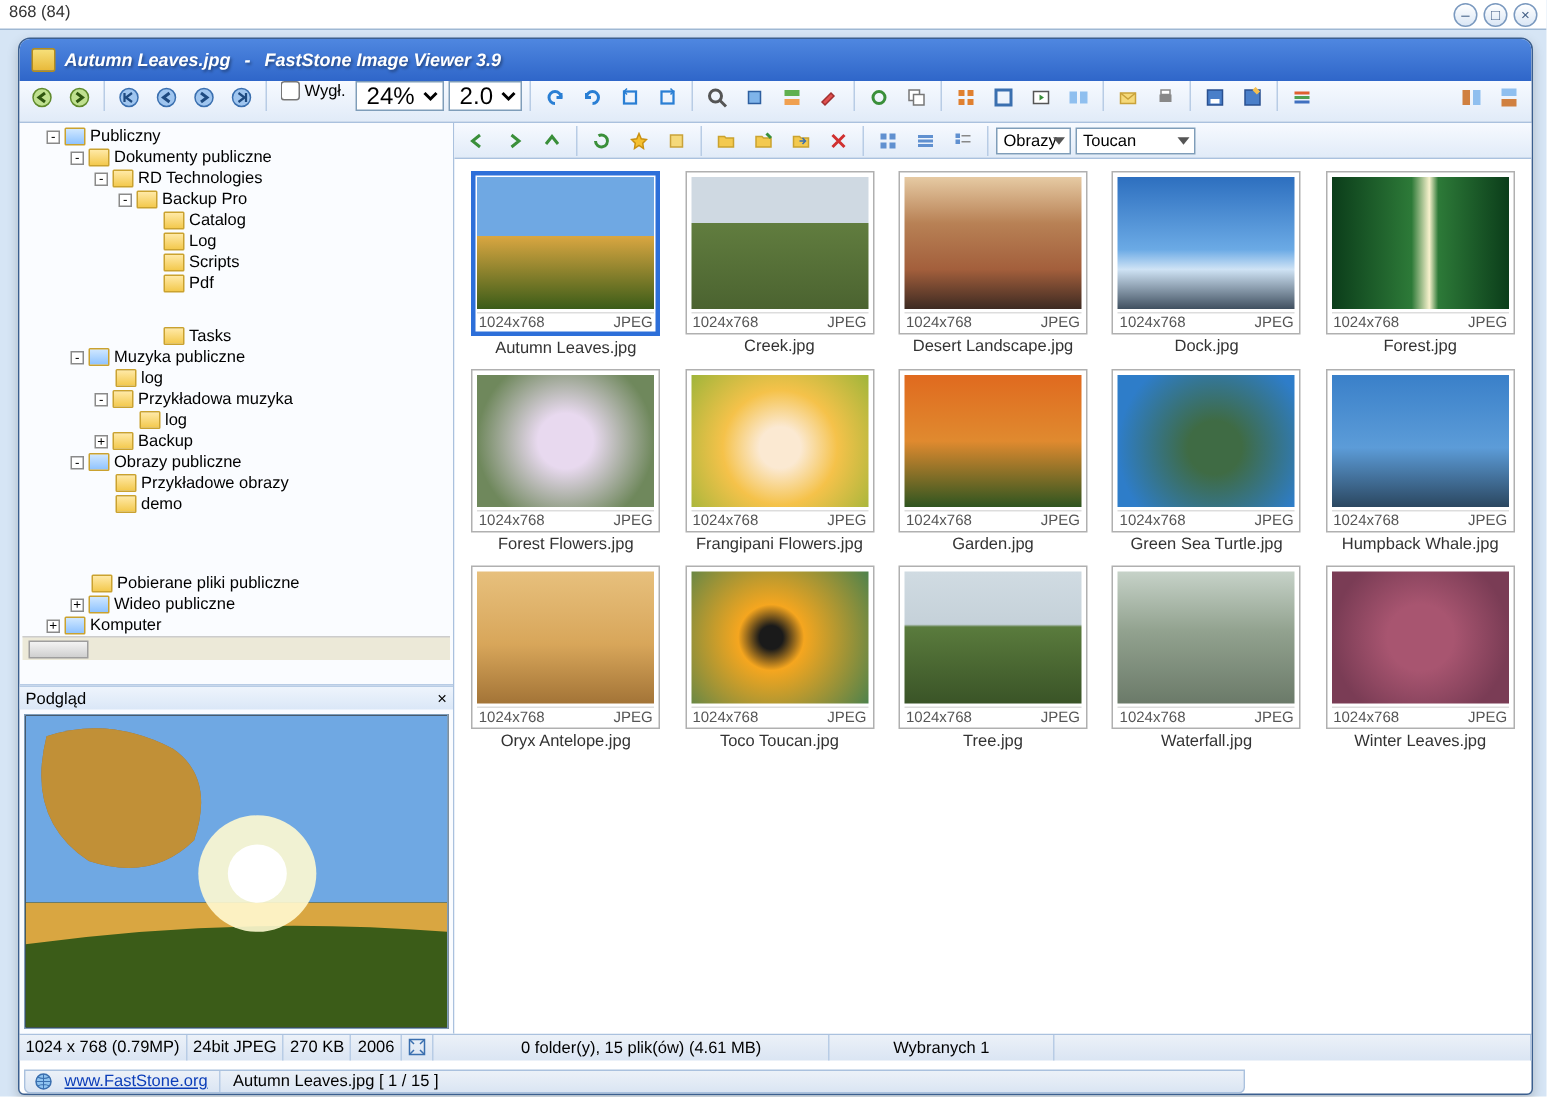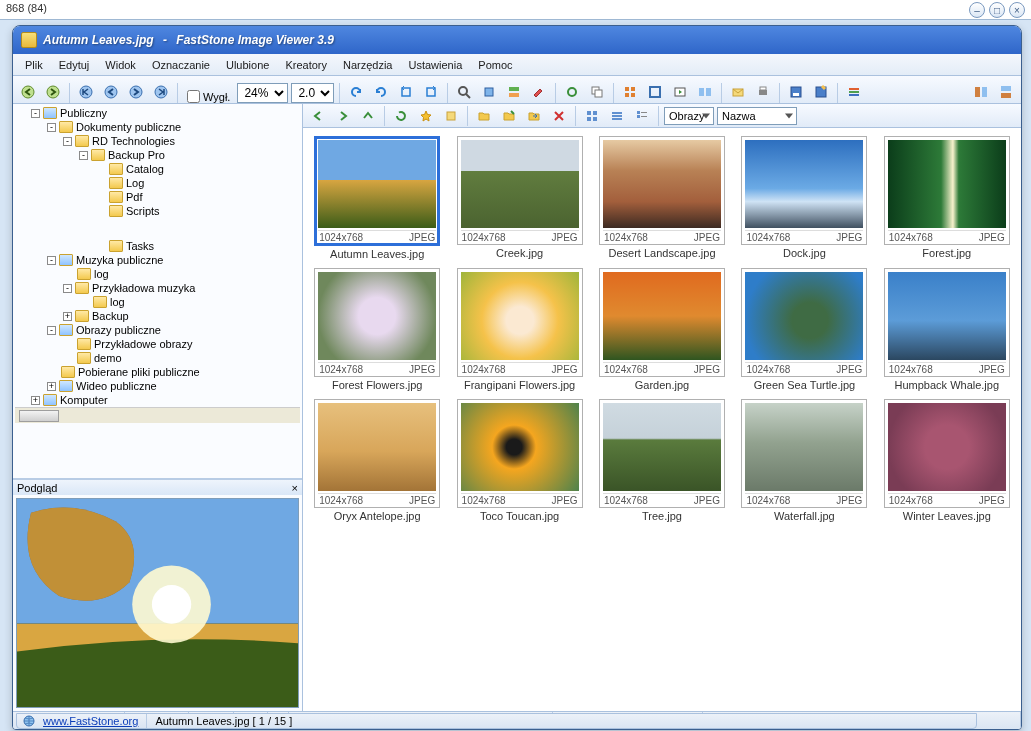--- a/index.html
+++ b/index.html
@@ -34,26 +34,26 @@
   width:16px;height:16px;background:linear-gradient(#f7e07a,#e8b93a);border:1px solid #b58d1b;border-radius:2px;
 }
 .titlebar-text { color:#fff; font-size:12px; font-style: italic; font-weight:bold; text-shadow: 1px 1px 2px rgba(0,0,0,.4);}
 .menubar {
   height: 22px; background: linear-gradient(#f4f7fc,#e3ecf7);
   border-bottom:1px solid #aac1de; display:flex; align-items:center; padding: 0 4px;
 }
 .menu-item { padding: 2px 8px; color:#1a1a1a; cursor:pointer;}
 .toolbar1 {
   height: 28px; background: linear-gradient(#f7faff,#e1ebf8);
-  border-bottom:1px solid #aac1de; display:flex; align-items:flex-end; padding:0 4px; gap:3px;
+  border-bottom:1px solid #aac1de; display:flex; align-items:flex-start; padding:0 4px; gap:3px;
 }
 .tb-btn { width:22px;height:22px;display:flex;align-items:center;justify-content:center;border:1px solid transparent;border-radius:3px;cursor:pointer;}
 .tb-sep{width:1px;height:20px;background:#b8cce5;margin:0 2px;}
 .checkbox-wrap{display:flex;align-items:center;gap:3px;margin:0 4px;}
-.sel{height:20px;font-size:12px;border:1px solid #7f9db9;background:#fff;padding:0 2px;margin-top:17px;}
+.sel{height:20px;font-size:16px;border:1px solid #7f9db9;background:#fff;padding:0 2px;}
 .main-area{display:flex;height: calc(100% - 28px - 22px - 28px - 18px);}
 .left-panel{width:290px;display:flex;flex-direction:column;border-right:1px solid #aac1de;background:#fafcff;}
 .tree-wrap{flex:1;overflow:auto;border-bottom:1px solid #b8cce5;padding:2px;}
 .tree ul{list-style:none;padding-left:14px;}
 .tree li{white-space:nowrap;padding:1px 0;}
 .tree .row{display:flex;align-items:center;gap:3px;cursor:pointer;padding:0 2px;}
 .exp{width:9px;height:9px;border:1px solid #8a8a8a;display:inline-flex;align-items:center;justify-content:center;font-size:9px;line-height:1;background:#fff;}
 .noexp{width:11px;display:inline-block;}
 .fld{width:14px;height:12px;background:linear-gradient(#ffe9a6,#f3c94e);border:1px solid #caa22f;border-radius:1px;}
 .fld.sp{background:linear-gradient(#cfe7ff,#8fc3ff);}
@@ -96,31 +96,20 @@
 </div>
 
 <div class="app-window">
   <div class="titlebar">
     <span class="pic-icon"></span>
     <span class="titlebar-text">Autumn Leaves.jpg</span>
     <span class="titlebar-text">&nbsp;-&nbsp;</span>
     <span class="titlebar-text">FastStone Image Viewer 3.9</span>
   </div>
 
-  <div class="menubar" id="menubar">
-      <span class="menu-item">Plik</span>
-      <span class="menu-item">Edytuj</span>
-      <span class="menu-item">Widok</span>
-      <span class="menu-item">Oznaczanie</span>
-      <span class="menu-item">Ulubione</span>
-      <span class="menu-item">Kreatory</span>
-      <span class="menu-item">Narzędzia</span>
-      <span class="menu-item">Ustawienia</span>
-      <span class="menu-item">Pomoc</span>
-    </div>
 
   <div class="toolbar1">
     <div class="tb-btn">
         <svg width="14" height="14">
           <circle cx="7" cy="7" r="6" fill="#bfe08f" stroke="#5f8a2c"></circle>
           <path d="M9 4 L5 7 L9 10" stroke="#2f5610" fill="none" stroke-width="2"></path>
         </svg>
       </div>
     <div class="tb-btn">
         <svg width="14" height="14">
@@ -339,28 +328,28 @@
                 <div class="row">
                   <span class="noexp"></span>
                   <span class="fld"></span>
                   <span>Log</span>
                 </div>
               </li>
               <li style="padding-left: 64px;">
                 <div class="row">
                   <span class="noexp"></span>
                   <span class="fld"></span>
+                  <span>Scripts</span>
+                </div>
+              </li>
+              <li style="padding-left: 64px;">
+                <div class="row">
+                  <span class="noexp"></span>
+                  <span class="fld"></span>
                   <span>Pdf</span>
-                </div>
-              </li>
-              <li style="padding-left: 64px;">
-                <div class="row">
-                  <span class="noexp"></span>
-                  <span class="fld"></span>
-                  <span>Scripts</span>
                 </div>
               </li>
               <li style="padding-left: 64px; margin-top: 21px;">
                 <div class="row">
                   <span class="noexp"></span>
                   <span class="fld"></span>
                   <span>Tasks</span>
                 </div>
               </li>
               <li style="padding-left: 16px;">
@@ -412,21 +401,21 @@
                   <span>Przykładowe obrazy</span>
                 </div>
               </li>
               <li style="padding-left: 32px;">
                 <div class="row">
                   <span class="noexp"></span>
                   <span class="fld"></span>
                   <span>demo</span>
                 </div>
               </li>
-              <li style="padding-left: 16px;">
+              <li style="padding-left: 16px; margin-top: 39px;">
                 <div class="row">
                   <span class="noexp"></span>
                   <span class="fld"></span>
                   <span>Pobierane pliki publiczne</span>
                 </div>
               </li>
               <li style="padding-left: 16px;">
                 <div class="row">
                   <span class="exp">+</span>
                   <span class="fld sp"></span>
@@ -541,21 +530,21 @@
               <rect x="5" y="2" width="6" height="1" fill="#888"></rect>
               <rect x="1" y="5" width="3" height="3" fill="#6090d0"></rect>
               <rect x="5" y="6" width="6" height="1" fill="#888"></rect>
             </svg>
           </div>
         <div class="tb-sep"></div>
         <div class="sel-combo" style="width:50px">
             <span>Obrazy</span>
           </div>
         <div class="sel-combo" style="width:80px">
-            <span>Nazwa</span>
+            <span>Toucan</span>
           </div>
       </div>
       <div class="thumbs-area">
         <div class="thumbs-grid" id="thumbs">
             <div class="thumb selected">
               <div class="thumb-frame">
                 <div class="thumb-img" style="background: linear-gradient(rgb(111, 168, 227) 0px, rgb(111, 168, 227) 45%, rgb(217, 166, 65) 45%, rgb(59, 92, 24) 100%);"></div>
                 <div class="thumb-meta">
                   <span>1024x768</span>
                   <span>JPEG</span>
@@ -720,21 +709,21 @@
             <path d="M1 1 L4 4 M11 1 L8 4 M1 11 L4 8 M11 11 L8 8" stroke="#3a6faf"></path>
           </svg>
         </span>
     </div>
     <div class="status-seg" style="flex:0 0 250px;justify-content:center">0 folder(y), 15 plik(ów) (4.61 MB)</div>
     <div class="status-seg" style="flex:0 0 150px;justify-content:center">Wybranych 1</div>
     <div class="status-seg" style="flex:1"></div>
   </div>
 </div>
 
-<div style="position:absolute;left:16px;bottom:2px;height:16px;display:flex;align-items:center;gap:8px;background:linear-gradient(#ecf1f8,#dae5f3);width:961px;border:1px solid #aac1de;border-radius:0 0 4px 4px;padding:0 6px;font-size:11px;">
+<div style="position:absolute;left:16px;bottom:2px;height:16px;display:flex;align-items:center;gap:8px;background:linear-gradient(#ecf1f8,#dae5f3);width:814px;border:1px solid #aac1de;border-radius:0 0 4px 4px;padding:0 6px;font-size:11px;">
   <span>
       <svg width="12" height="12">
         <circle cx="6" cy="6" r="5" fill="#8fc3ef" stroke="#3a6faf"></circle>
         <path d="M1 6 h10 M6 1 v10 M2 3 Q6 5 10 3 M2 9 Q6 7 10 9" stroke="#3a6faf" fill="none" stroke-width=".7"></path>
       </svg>
     </span>
   <span class="link-text">www.FastStone.org</span>
   <span style="border-left:1px solid #b8cce5;height:100%"></span>
   <span>Autumn Leaves.jpg [ 1 / 15 ]</span>
 </div>

